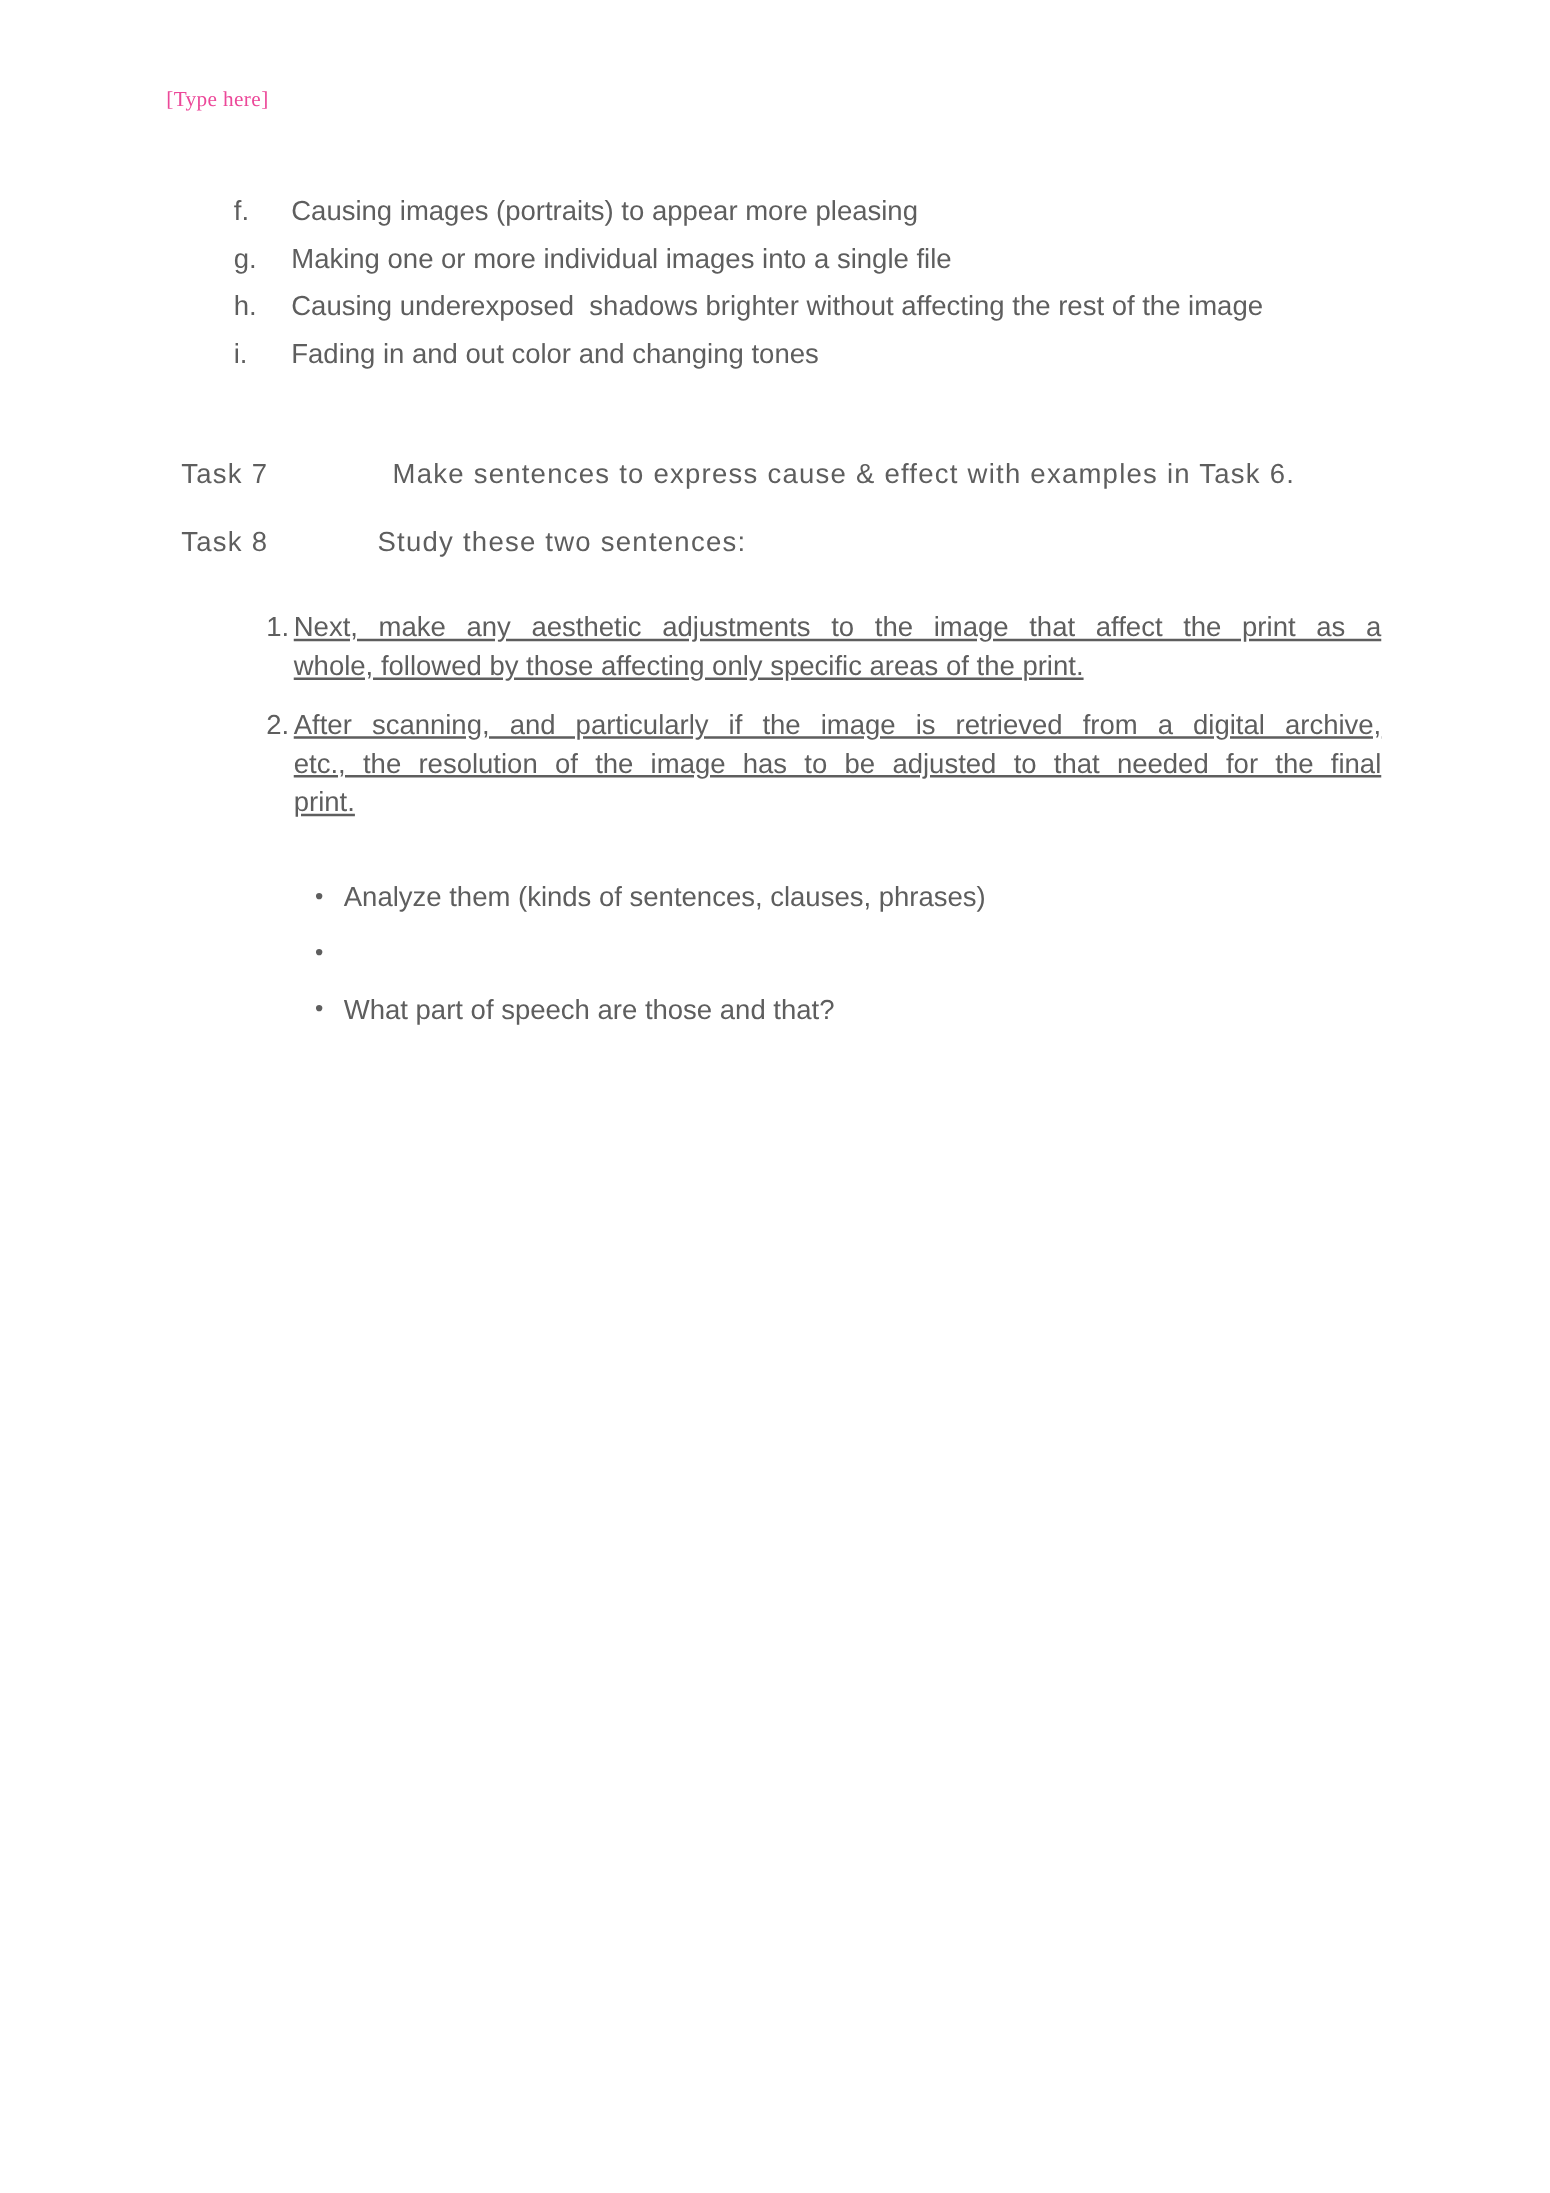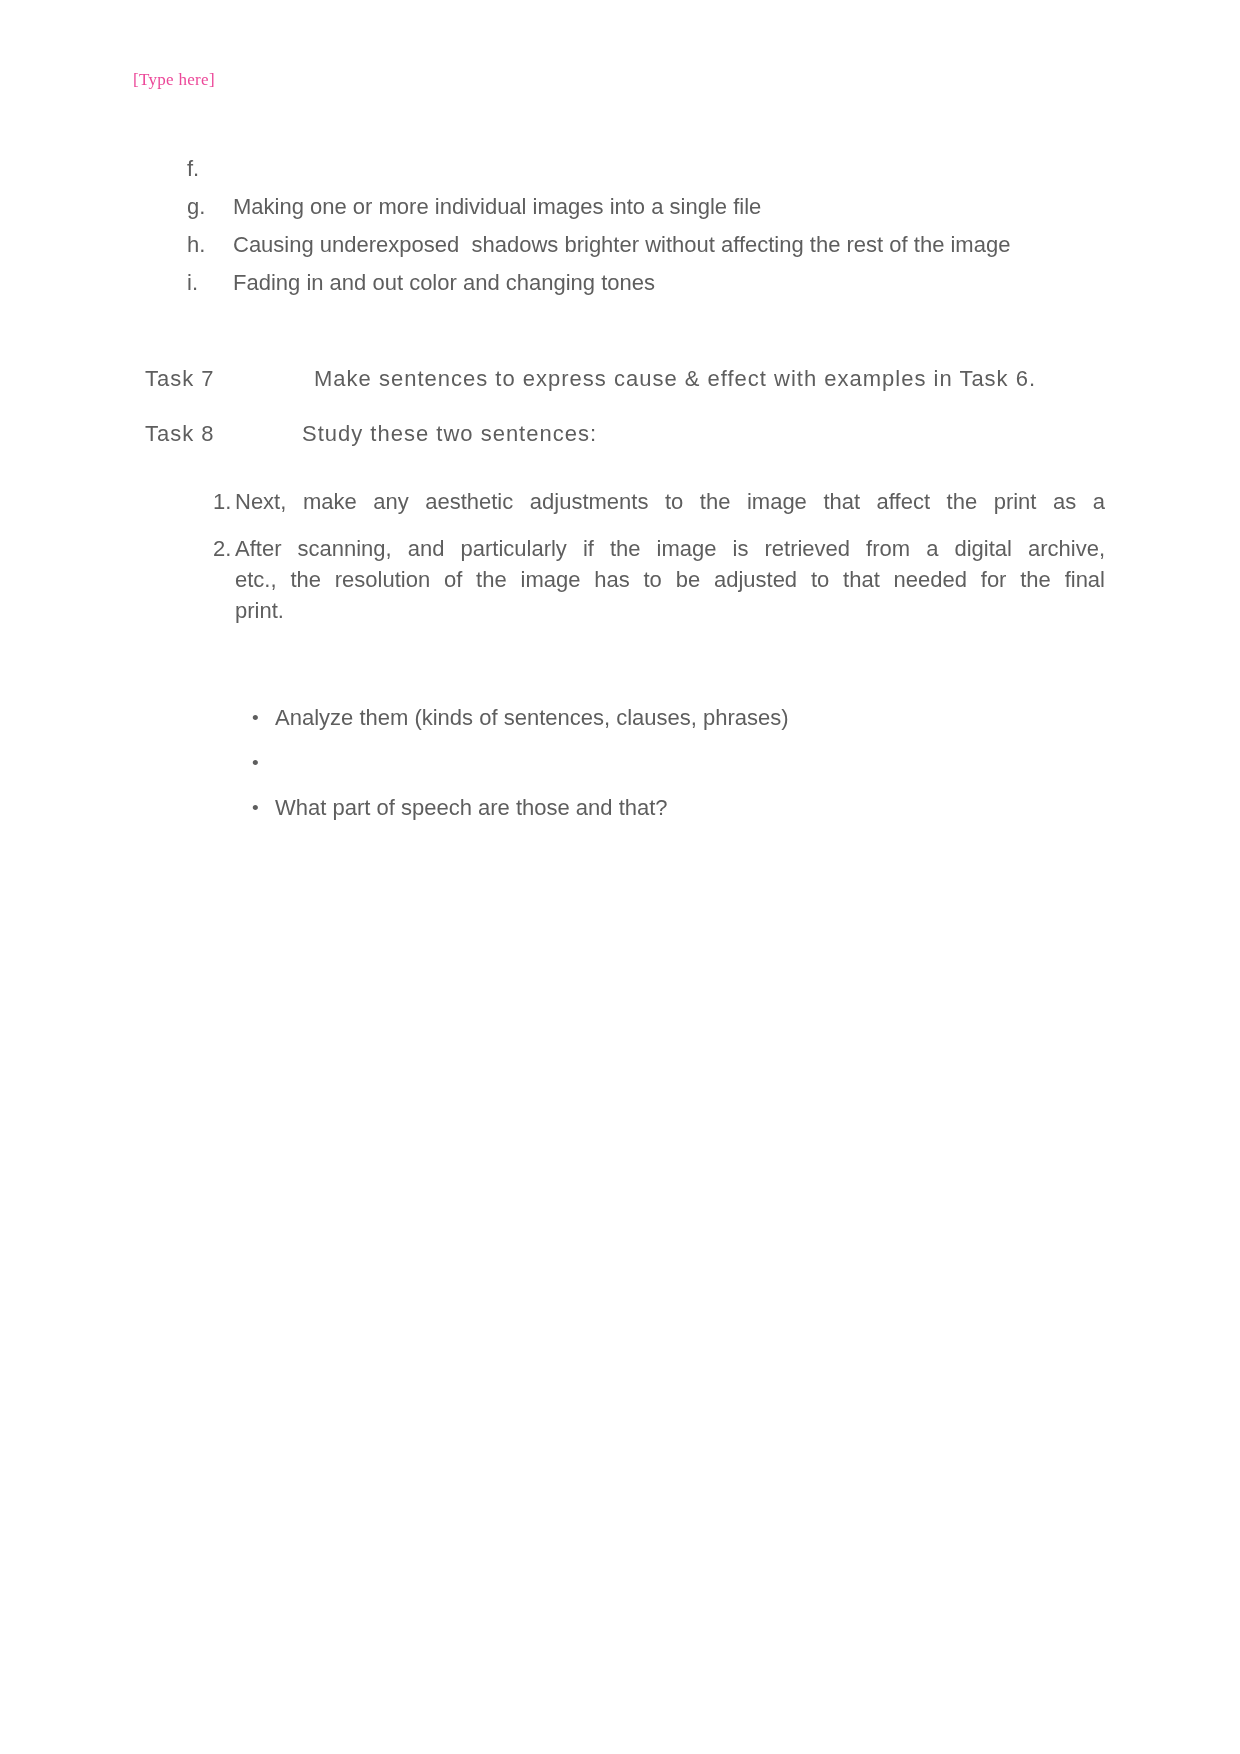--- a/index.html
+++ b/index.html
@@ -66,21 +66,21 @@
   }
   .numbered-item {
     display: flex;
     margin-bottom: 16px;
   }
   .numbered-item .num {
     width: 22px;
     flex: 0 0 22px;
     line-height: 31px;
   }
-  .numbered-item .nlines { flex: 1; }
+  .numbered-item .nlines { flex: 1; text-decoration: underline; }
   .nline {
     line-height: 31px;
     text-align: justify;
   }
   .nline.stretch { text-align-last: justify; }
   
   .bullet-list {
     position: absolute;
     left: 252px;
     top: 695px;
@@ -101,20 +101,21 @@
 </head>
 <body>
 
 <div class="page">
 
   <div class="header-placeholder">[Type here]</div>
 
   <div class="lettered-list">
     <div class="lettered-item">
       <span class="letter">f.</span>
+      <span class="ltext">Causing images (portraits) to appear more pleasing</span>
     </div>
     <div class="lettered-item">
       <span class="letter">g.</span>
       <span class="ltext">Making one or more individual images into a single file</span>
     </div>
     <div class="lettered-item">
       <span class="letter">h.</span>
       <span class="ltext">Causing underexposed  shadows brighter without affecting the rest of the image</span>
     </div>
     <div class="lettered-item">
@@ -131,20 +132,21 @@
   <div class="task-row task-8">
     <span class="task-label">Task 8</span>
     <span class="task-desc">Study these two sentences:</span>
   </div>
 
   <div class="numbered-list">
     <div class="numbered-item">
       <span class="num">1.</span>
       <div class="nlines">
         <div class="nline stretch">Next, make any aesthetic adjustments to the image that affect the print as a</div>
+        <div class="nline">whole, followed by those affecting only specific areas of the print.</div>
       </div>
     </div>
     <div class="numbered-item">
       <span class="num">2.</span>
       <div class="nlines">
         <div class="nline stretch">After scanning, and particularly if the image is retrieved from a digital archive,</div>
         <div class="nline stretch">etc., the resolution of the image has to be adjusted to that needed for the final</div>
         <div class="nline">print.</div>
       </div>
     </div>

